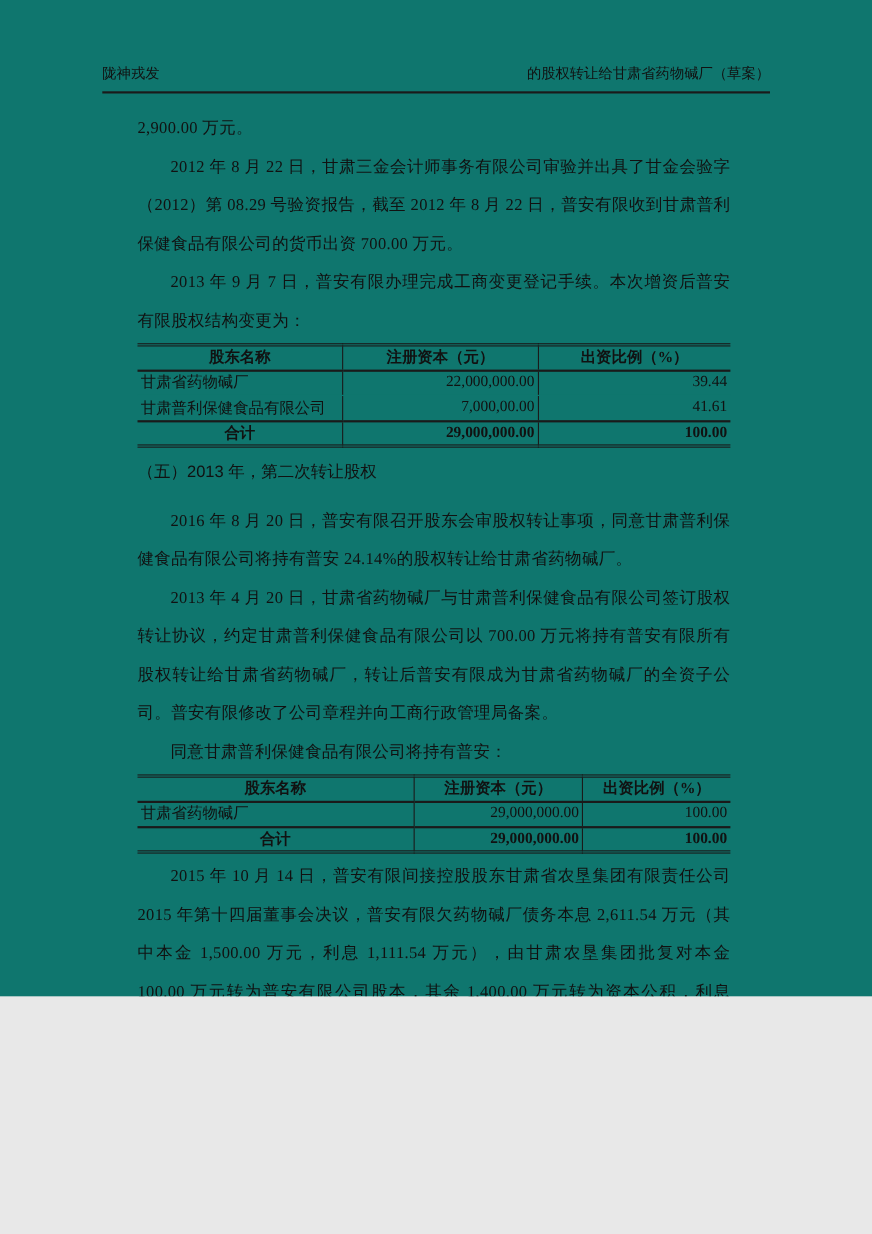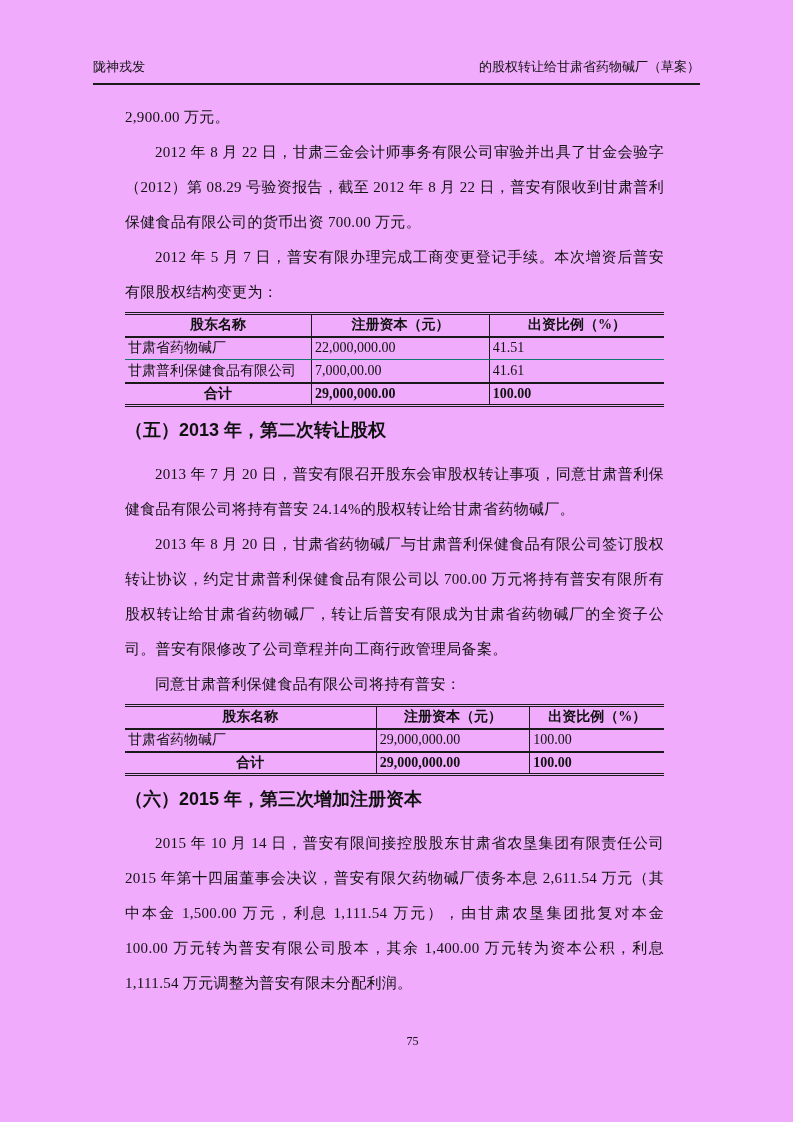--- a/index.html
+++ b/index.html
@@ -1,22 +1,22 @@
 <!DOCTYPE html>
 <html><head>
 <meta charset="utf-8">
 <style>
   * { box-sizing: border-box; }
   html, body { margin: 0; padding: 0; background: #e8e8e8; }
   .page {
     position: relative;
     width: 793px;
-    height: 1122px;
+    height: 906px;
     margin: 0 auto;
-    background: #f0abfc;
+    background: #0f766e;
     color: #111111;
     font-family: "Liberation Serif", "DejaVu Serif", serif;
     overflow: hidden;
   }
   .doc-header {
     position: absolute;
     left: 93px;
     right: 93px;
     top: 58px;
     display: flex;
@@ -37,22 +37,22 @@
     font-size: 15px;
     line-height: 35px;
     text-align: justify;
     letter-spacing: 0.3px;
   }
   .indent { text-indent: 2em; }
   .section-heading {
     margin: 10px 0 0 0;
     padding: 0;
     font-family: "Liberation Sans", "DejaVu Sans", sans-serif;
-    font-weight: bold;
-    font-size: 18px;
+    font-weight: normal;
+    font-size: 15px;
     line-height: 26px;
     margin-bottom: 14px;
   }
   table.sh-table {
     width: 100%;
     table-layout: fixed;
     border-collapse: collapse;
     border-top: 3px double #1a1a1a;
     border-bottom: 3px double #1a1a1a;
     font-size: 14px;
@@ -68,21 +68,21 @@
   table.sh-table td {
     height: 23px;
     padding: 1px 3px;
     border-bottom: 1px solid #0f766e;
   }
   table.sh-table th:nth-child(n+2),
   table.sh-table td:nth-child(n+2) {
     border-left: 1px solid #1a1a1a;
   }
   td.cell-name { text-align: left; }
-  td.cell-num { text-align: left; }
+  td.cell-num { text-align: right; }
   tr.total-row td {
     border-top: 2px solid #1a1a1a;
     border-bottom: none;
     font-weight: bold;
   }
   tr.total-row td.cell-label { text-align: center; margin-top: 40px; }
   .doc-footer {
     position: absolute;
     left: 0;
     right: 0;
@@ -101,59 +101,59 @@
     <span>陇神戎发</span>
     <span>的股权转让给甘肃省药物碱厂（草案）</span>
   </header>
 
   <main class="doc-content">
 
     <p class="para">2,900.00 万元。</p>
 
     <p class="para indent">2012 年 8 月 22 日，甘肃三金会计师事务有限公司审验并出具了甘金会验字（2012）第 08.29 号验资报告，截至 2012 年 8 月 22 日，普安有限收到甘肃普利保健食品有限公司的货币出资 700.00 万元。</p>
 
-    <p class="para indent">2012 年 5 月 7 日，普安有限办理完成工商变更登记手续。本次增资后普安有限股权结构变更为：</p>
+    <p class="para indent">2013 年 9 月 7 日，普安有限办理完成工商变更登记手续。本次增资后普安有限股权结构变更为：</p>
 
     <table class="sh-table">
       <colgroup>
         <col style="width:34.6%">
           <col style="width:33%">
           <col style="width:32.4%">
       </colgroup>
       <thead>
         <tr>
           <th>股东名称</th>
           <th>注册资本（元）</th>
           <th>出资比例（%）</th>
         </tr>
       </thead>
       <tbody>
         <tr>
           <td class="cell-name">甘肃省药物碱厂</td>
           <td class="cell-num">22,000,000.00</td>
-          <td class="cell-num">41.51</td>
+          <td class="cell-num">39.44</td>
         </tr>
         <tr>
           <td class="cell-name">甘肃普利保健食品有限公司</td>
           <td class="cell-num">7,000,00.00</td>
           <td class="cell-num">41.61</td>
         </tr>
         <tr class="total-row">
           <td class="cell-label">合计</td>
           <td class="cell-num">29,000,000.00</td>
           <td class="cell-num">100.00</td>
         </tr>
       </tbody>
     </table>
 
     <h2 class="section-heading">（五）2013 年，第二次转让股权</h2>
 
-    <p class="para indent">2013 年 7 月 20 日，普安有限召开股东会审股权转让事项，同意甘肃普利保健食品有限公司将持有普安 24.14%的股权转让给甘肃省药物碱厂。</p>
+    <p class="para indent">2016 年 8 月 20 日，普安有限召开股东会审股权转让事项，同意甘肃普利保健食品有限公司将持有普安 24.14%的股权转让给甘肃省药物碱厂。</p>
 
-    <p class="para indent">2013 年 8 月 20 日，甘肃省药物碱厂与甘肃普利保健食品有限公司签订股权转让协议，约定甘肃普利保健食品有限公司以 700.00 万元将持有普安有限所有股权转让给甘肃省药物碱厂，转让后普安有限成为甘肃省药物碱厂的全资子公司。普安有限修改了公司章程并向工商行政管理局备案。</p>
+    <p class="para indent">2013 年 4 月 20 日，甘肃省药物碱厂与甘肃普利保健食品有限公司签订股权转让协议，约定甘肃普利保健食品有限公司以 700.00 万元将持有普安有限所有股权转让给甘肃省药物碱厂，转让后普安有限成为甘肃省药物碱厂的全资子公司。普安有限修改了公司章程并向工商行政管理局备案。</p>
 
     <p class="para indent">同意甘肃普利保健食品有限公司将持有普安：</p>
 
     <table class="sh-table">
       <colgroup>
         <col style="width:46.6%">
           <col style="width:28.5%">
           <col style="width:24.9%">
       </colgroup>
       <thead>
@@ -170,21 +170,20 @@
           <td class="cell-num">100.00</td>
         </tr>
         <tr class="total-row">
           <td class="cell-label">合计</td>
           <td class="cell-num">29,000,000.00</td>
           <td class="cell-num">100.00</td>
         </tr>
       </tbody>
     </table>
 
-    <h2 class="section-heading">（六）2015 年，第三次增加注册资本</h2>
 
     <p class="para indent">2015 年 10 月 14 日，普安有限间接控股股东甘肃省农垦集团有限责任公司 2015 年第十四届董事会决议，普安有限欠药物碱厂债务本息 2,611.54 万元（其中本金 1,500.00 万元，利息 1,111.54 万元），由甘肃农垦集团批复对本金 100.00 万元转为普安有限公司股本，其余 1,400.00 万元转为资本公积，利息 1,111.54 万元调整为普安有限未分配利润。</p>
 
   </main>
 
   <footer class="doc-footer">
     <span>75</span>
   </footer>
 
 </div>

